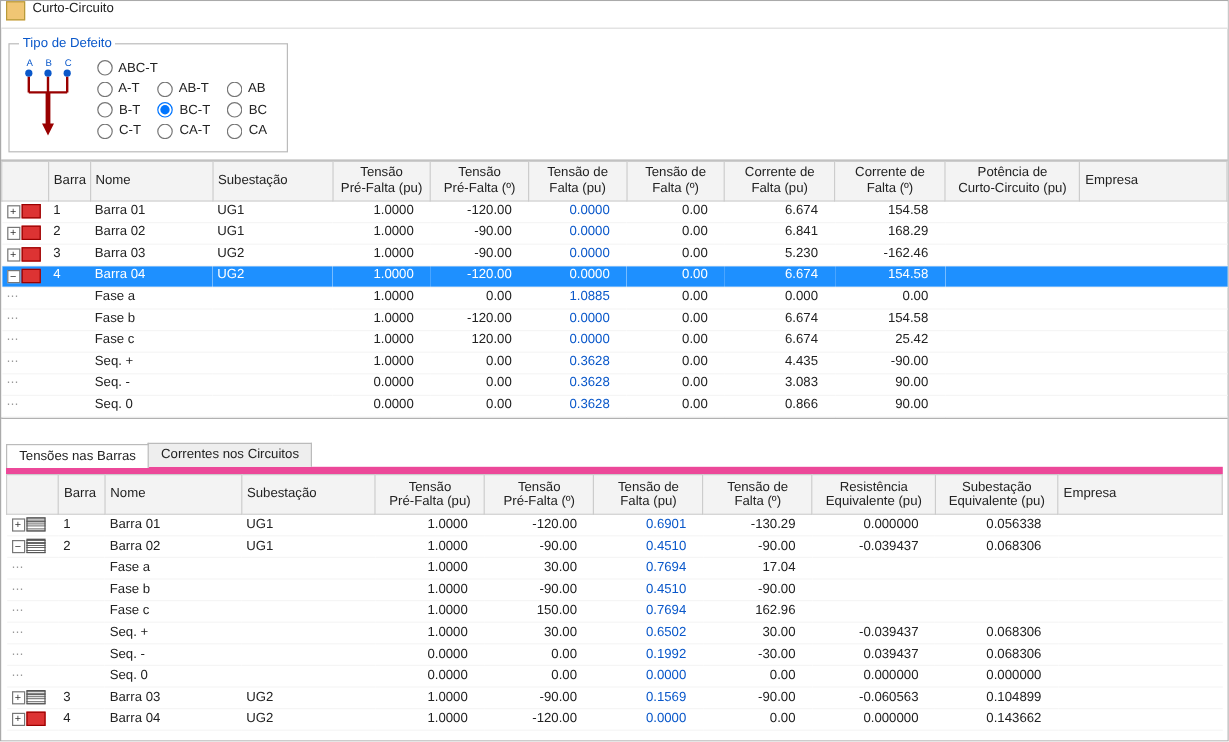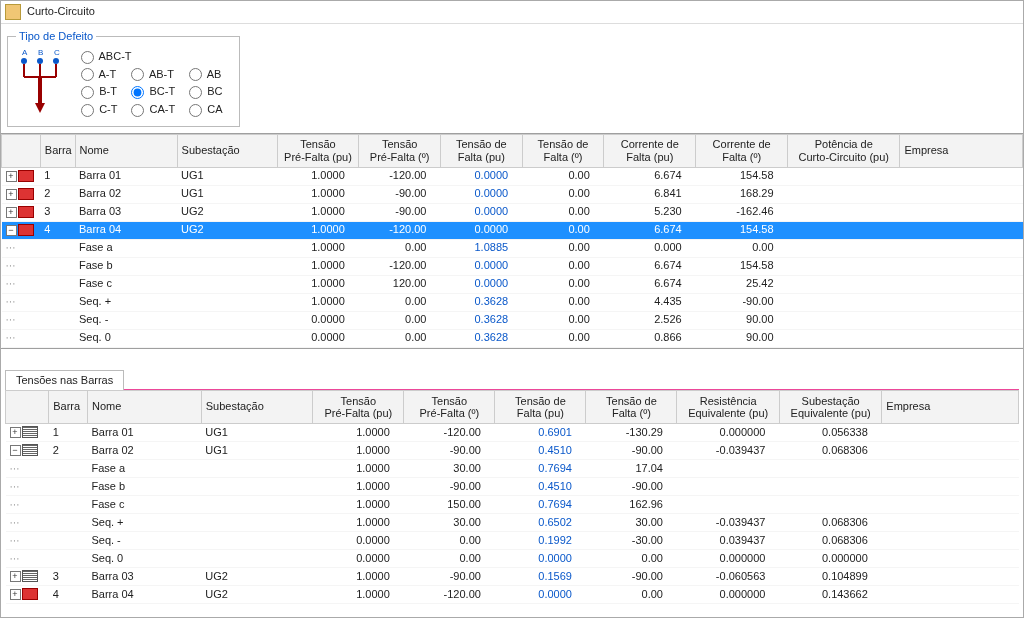--- a/index.html
+++ b/index.html
@@ -1,17 +1,17 @@
 <!DOCTYPE html>
 <html><head>
 <meta charset="utf-8">
 <style>
   html,body{margin:0;padding:0;font:11px/1.2 "Segoe UI",Tahoma,sans-serif;color:#222;background:#fff;}
   .win{width:1024px;height:618px;position:relative;border:1px solid #aaa;box-sizing:border-box;}
-  .title{height:22px;background:#fff;display:flex;align-items:center;padding:0 4px;border-bottom:1px solid #ddd;}
+  .title{height:22px;background:#fff;display:flex;align-items:flex-start;padding:0 4px;border-bottom:1px solid #ddd;}
   .title .ic{width:14px;height:14px;background:#f0c674;border:1px solid #b89a3a;margin-right:6px;}
   fieldset{border:1px solid #bbb;margin:6px;padding:4px 8px 6px 8px;display:inline-block;vertical-align:top;}
   legend{color:#0a58ca;font-size:11px;padding:0 3px;}
   .row-opts{display:flex;align-items:center;}
   .diagram{display:inline-block;margin-right:10px;vertical-align:top;}
   .diagram svg{display:block;}
   .radios{display:inline-block;vertical-align:top;}
   .radios table td{padding:1px 6px;white-space:nowrap;}
   input[type=radio]{vertical-align:middle;margin:0 2px 0 0;}
   input[type=checkbox]{vertical-align:middle;margin:0 3px 0 0;}
@@ -37,21 +37,21 @@
   table.grid col.emp{width:120px;}
   tr.sel td{background:#1e90ff;color:#fff;}
   tr.sel td.blue{color:#fff;}
   .expcell{display:flex;align-items:center;gap:1px;}
   .pm{width:9px;height:9px;border:1px solid #777;display:inline-flex;align-items:center;justify-content:center;font-size:9px;line-height:1;color:#333;background:#fff;}
   .tree-ico{width:14px;height:10px;display:inline-block;}
   .tree-ico.red{background:linear-gradient(#d33,#d33);border:1px solid #900;}
   .tree-ico.grey{background:repeating-linear-gradient(#666,#666 1px,#fff 1px,#fff 2px);border:1px solid #555;}
   .dots{color:#999;font-size:10px;}
   .tabs{margin:10px 4px 0 4px;}
-  .tabstrip{display:flex;border-bottom:1px solid #ec4899;}
+  .tabstrip{display:flex;border-bottom:6px solid #ec4899;}
   .tab{padding:3px 10px;border:1px solid #bbb;border-bottom:none;margin-right:-1px;background:#eee;cursor:pointer;}
   .tab.active{background:#fff;position:relative;top:1px;}
   .pane{border:0;}
   .scroll-space{height:10px;}
 </style>
 </head>
 <body>
 
 <div class="win">
   <div class="title">
@@ -273,21 +273,21 @@
           </tr>
           <tr>
             <td><span class="dots">⋯</span></td>
             <td></td>
             <td>Seq. -</td>
             <td></td>
             <td class="num">0.0000</td>
             <td class="num">0.00</td>
             <td class="num blue">0.3628</td>
             <td class="num">0.00</td>
-            <td class="num">2.526</td>
+            <td class="num">3.083</td>
             <td class="num">90.00</td>
             <td class="num"></td>
             <td></td>
           </tr>
           <tr>
             <td><span class="dots">⋯</span></td>
             <td></td>
             <td>Seq. 0</td>
             <td></td>
             <td class="num">0.0000</td>
@@ -301,20 +301,21 @@
           </tr>
         </tbody>
     </table>
   </div>
 
   <div class="scroll-space"></div>
 
   <div class="tabs">
     <div class="tabstrip">
       <div class="tab active">Tensões nas Barras</div>
+      <div class="tab">Correntes nos Circuitos</div>
     </div>
     <div class="pane">
       <table class="grid" id="g2">
         <colgroup>
           <col class="exp">
             <col class="id">
             <col class="nome">
             <col class="sub">
           <col class="n1">
             <col class="n2">

